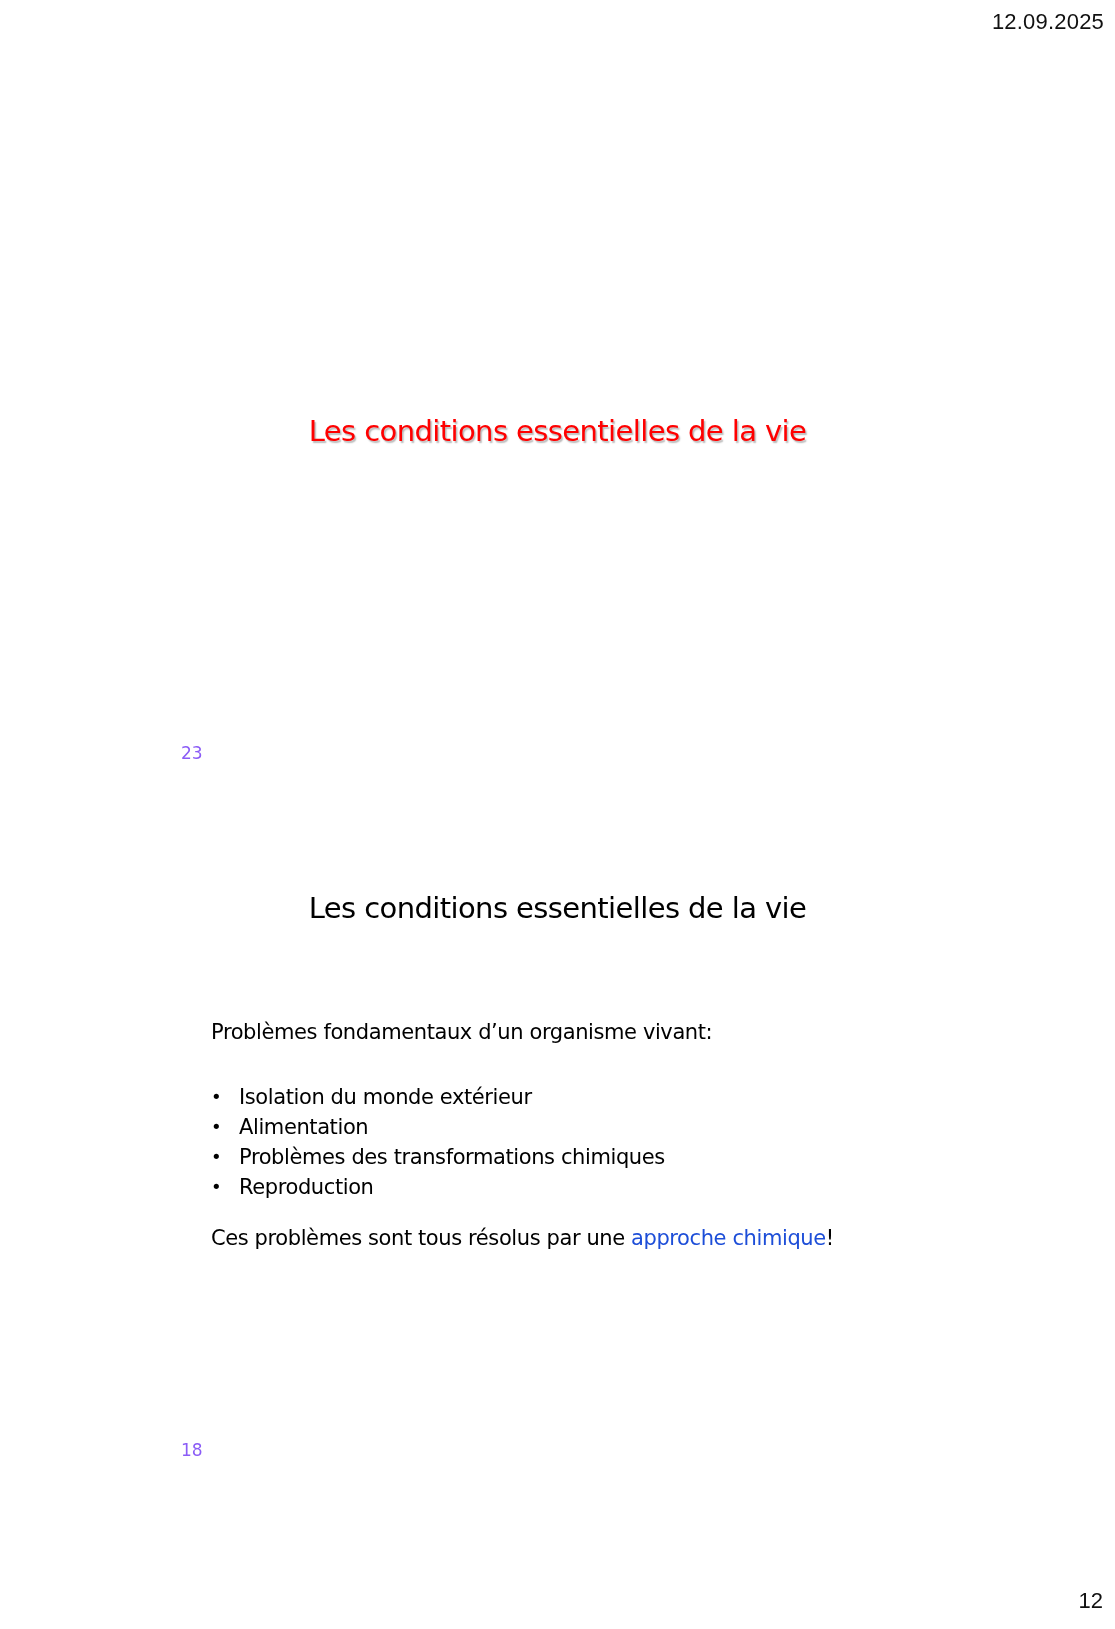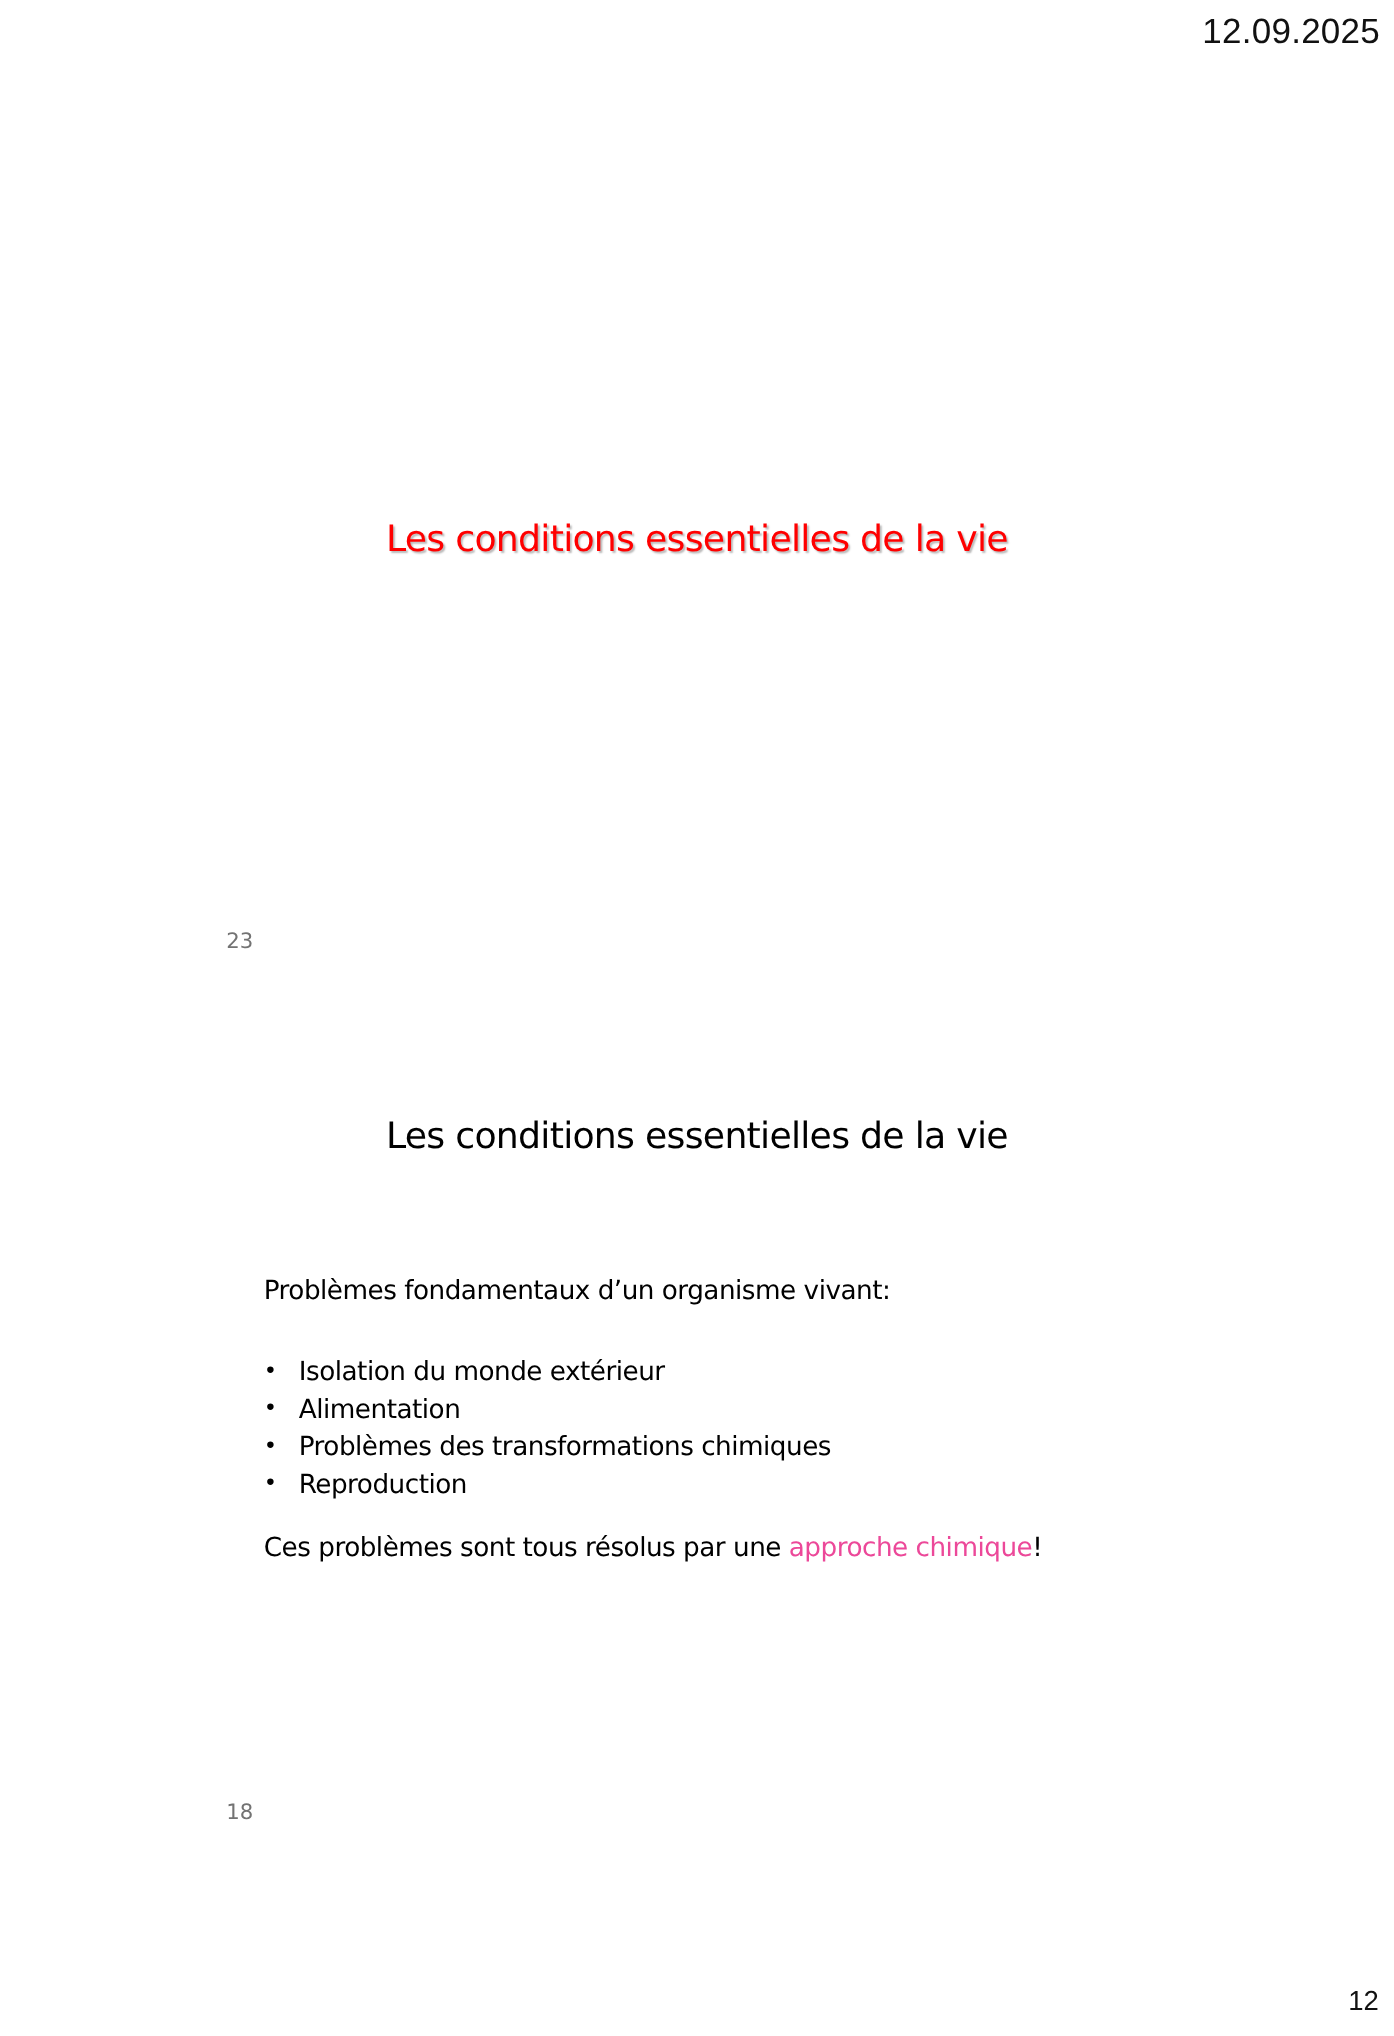--- a/index.html
+++ b/index.html
@@ -12,21 +12,21 @@
       height: 1629px;
       position: relative;
       overflow: hidden;
       font-family: "Liberation Sans", "DejaVu Sans", sans-serif;
       color: #000000;
     }
     .abs { position: absolute; }
     .print-date {
       top: 9px;
       right: 11px;
-      font-size: 28px;
+      font-size: 22px;
       font-family: "Liberation Sans", sans-serif;
       color: #111;
       letter-spacing: 0.2px;
     }
     .page-number {
       right: 12px;
       top: 1588px;
       font-size: 22px;
       font-family: "Liberation Sans", sans-serif;
       color: #111;
@@ -40,21 +40,21 @@
       font-size: 29px;
       font-family: "DejaVu Sans", sans-serif;
       letter-spacing: -0.6px;
       color: #ff0000;
       text-shadow: 1.5px 1.5px 1.5px rgba(0,0,0,0.28);
     }
     .slide-number {
       left: 181px;
       font-size: 17px;
       font-family: "DejaVu Sans", sans-serif;
-      color: #737373;
+      color: #8b5cf6;
     }
     .slide-num-23 { top: 743px; }
     .slide-num-24 { top: 1440px; }
     .slide-title-black {
       left: 0;
       width: 1115px;
       top: 891px;
       text-align: center;
       font-size: 29px;
       font-family: "DejaVu Sans", sans-serif;
@@ -90,21 +90,21 @@
       width: 28px;
       font-size: 18px;
     }
     .conclusion-line {
       left: 211px;
       top: 1226px;
       font-size: 21px;
       font-family: "DejaVu Sans", sans-serif;
       letter-spacing: -0.4px;
     }
-    .highlight-red { color: #ec4899; }
+    .highlight-red { color: #1d4ed8; }
   </style>
 </head>
 <body>
 
 <div class="abs print-date">12.09.2025</div>
 
 <section>
   <div class="abs slide-title-red">Les conditions essentielles de la vie</div>
   <div class="abs slide-number slide-num-23">23</div>
 </section>

